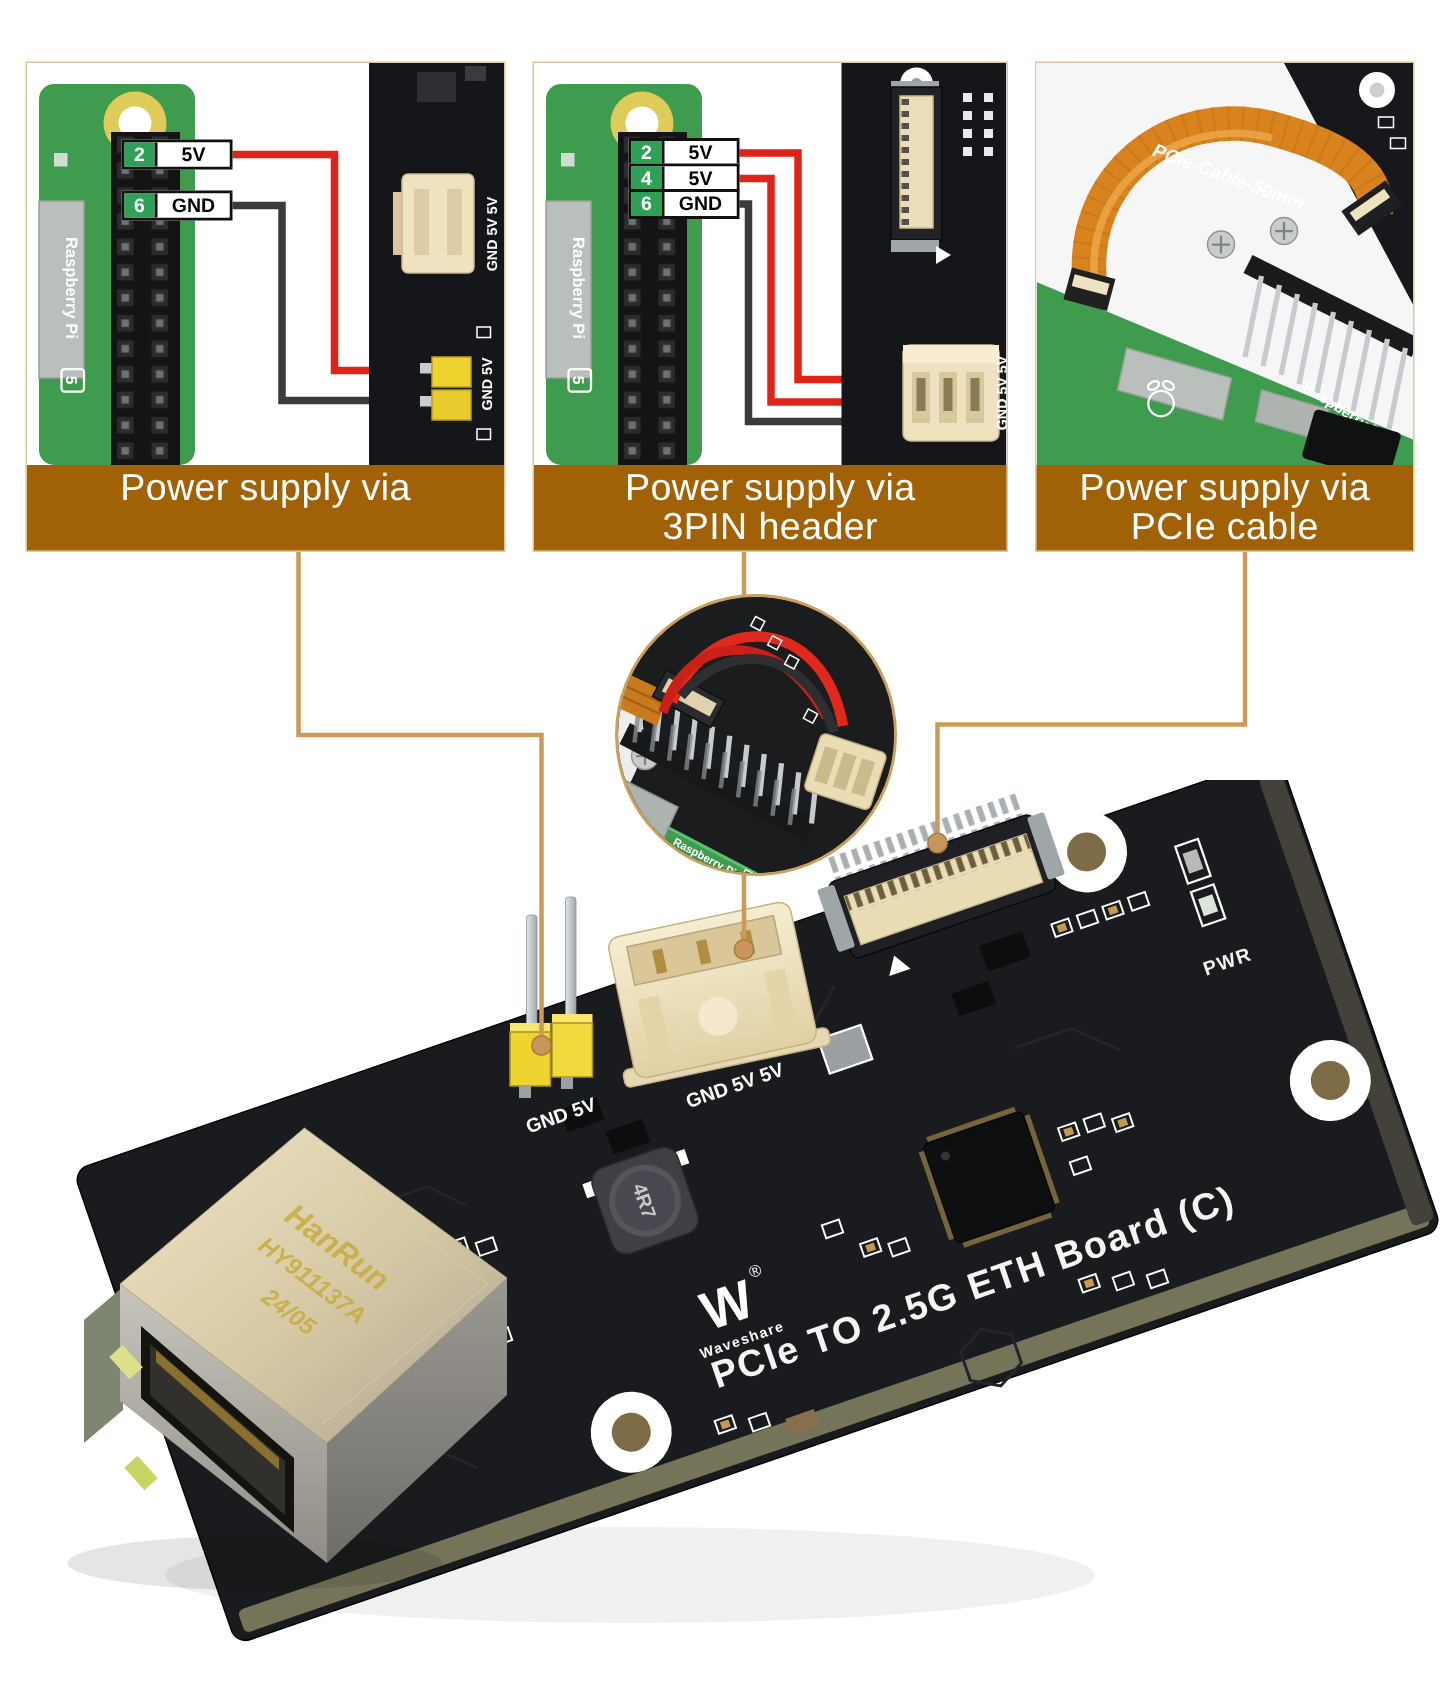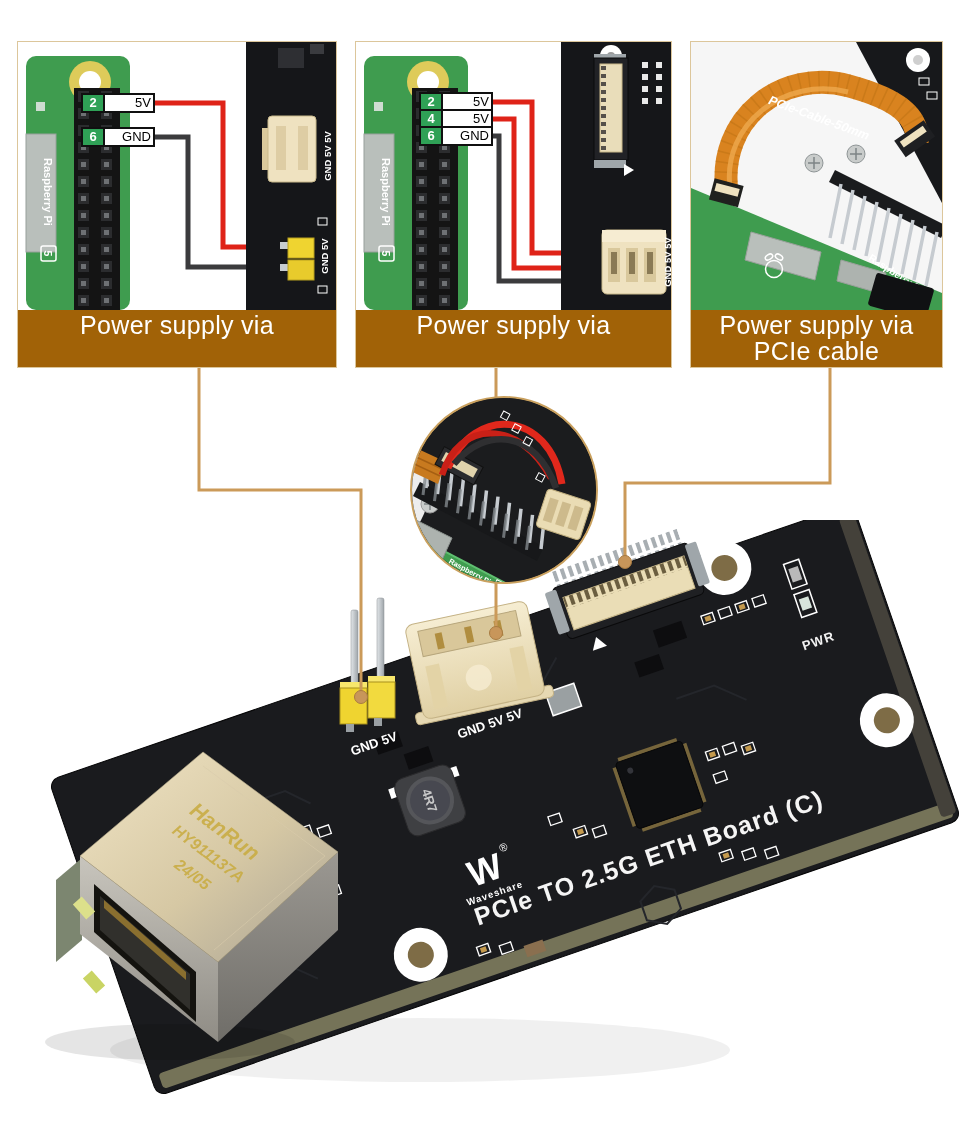--- a/index.html
+++ b/index.html
@@ -6,22 +6,22 @@
   body{width:960px;height:1138px;position:relative;overflow:hidden;background:#fff;
        font-family:"Liberation Sans",sans-serif;}
   svg{display:block;font-family:"Liberation Sans",sans-serif;}
   .panel{position:absolute;top:41px;box-sizing:border-box;border:1px solid #DCC69B;background:#fff;z-index:10;}
   .photo{position:relative;height:268px;overflow:hidden;background:#fff;}
   .photo>svg{position:absolute;left:0;top:0;}
   .caption{height:55px;background:#a16207;color:#fff;text-align:center;
            font-size:25px;line-height:26px;padding-top:2px;letter-spacing:.3px;}
   .pin-unit{position:absolute;display:flex;border:2px solid #101010;height:20px;box-sizing:border-box;background:#fff;z-index:3;}
   .pin-num{width:20px;background:#2FA156;color:#fff;font-size:13px;font-weight:bold;text-align:center;line-height:16px;}
-  .pin-label{min-width:44px;padding:0 2px;background:#fff;color:#000;font-size:13px;font-weight:normal;
-             text-align:right;line-height:16px;border-left:2px solid #101010;}
+  .pin-label{min-width:44px;padding:0 2px;background:#fff;color:#000;font-size:13px;font-weight:bold;
+             text-align:center;line-height:16px;border-left:2px solid #101010;}
   #main-photo{position:absolute;left:0;top:520px;z-index:5;}
   #callouts{position:absolute;left:0;top:0;z-index:8;pointer-events:none;}
   #inset{position:absolute;left:410px;top:396px;width:184px;height:184px;border-radius:50%;
          overflow:hidden;border:2px solid #C9A05E;background:#1B1C1E;z-index:9;}
 </style>
 </head>
 <body>
 
 <div class="panel" style="left:17px;width:320px;">
   <div class="photo">
@@ -166,20 +166,21 @@
       <span class="pin-num">4</span>
       <span class="pin-label">5V</span>
     </div>
     <div class="pin-unit" style="left:63px;top:84px;">
       <span class="pin-num">6</span>
       <span class="pin-label">GND</span>
     </div>
   </div>
   <div class="caption">
     <div>Power supply via</div>
+    <div>3PIN header</div>
   </div>
 </div>
 
 <div class="panel" style="left:690px;width:253px;">
   <div class="photo">
     <svg width="251" height="268" viewBox="0 0 251 268" preserveAspectRatio="none">
       <rect x="0" y="0" width="251" height="268" fill="#F6F6F6"></rect>
       <polygon points="165,0 251,0 251,161" fill="#17181B"></polygon>
       <circle cx="227" cy="18" r="12" fill="#fff"></circle>
       <circle cx="227" cy="18" r="5" fill="#cfcfcf"></circle>

